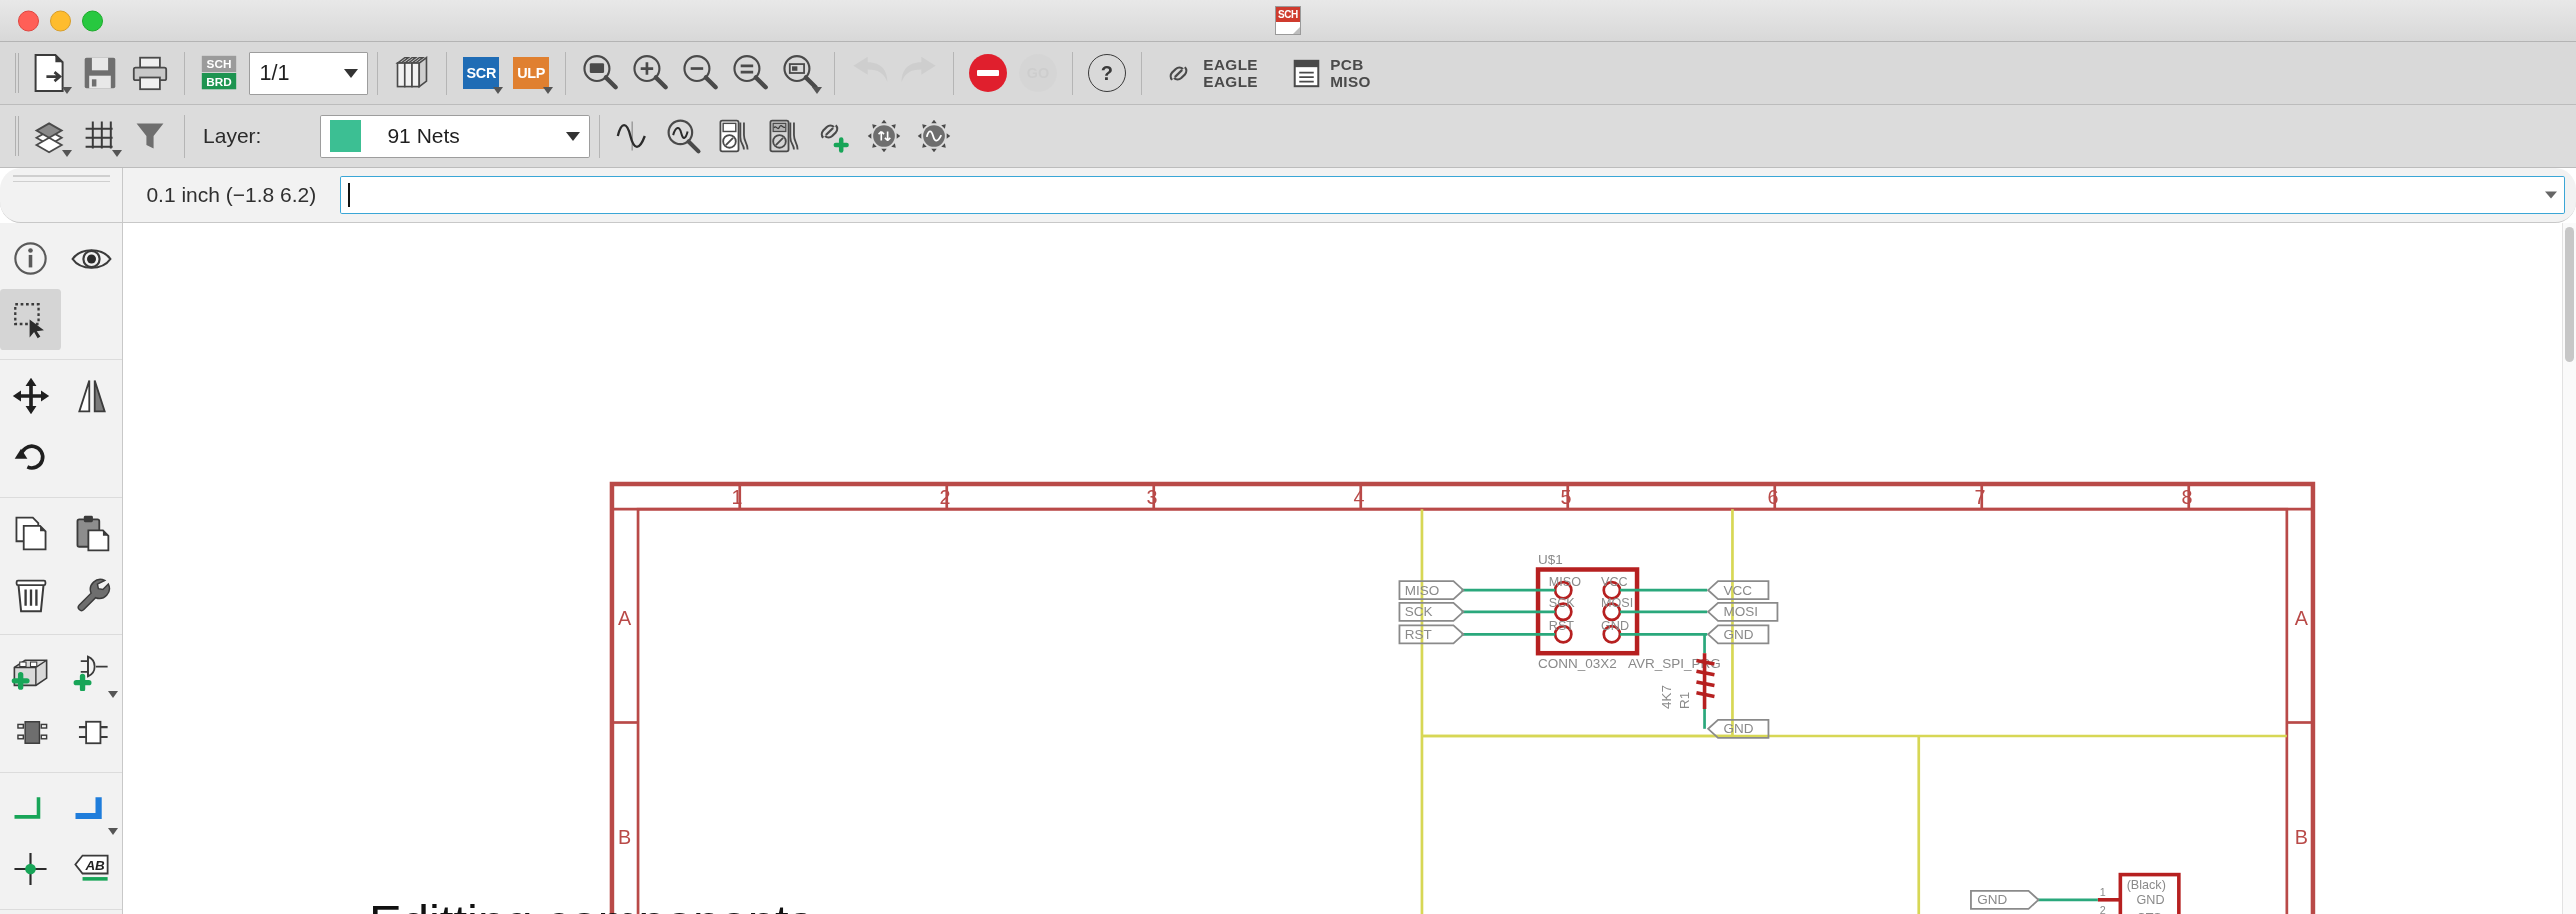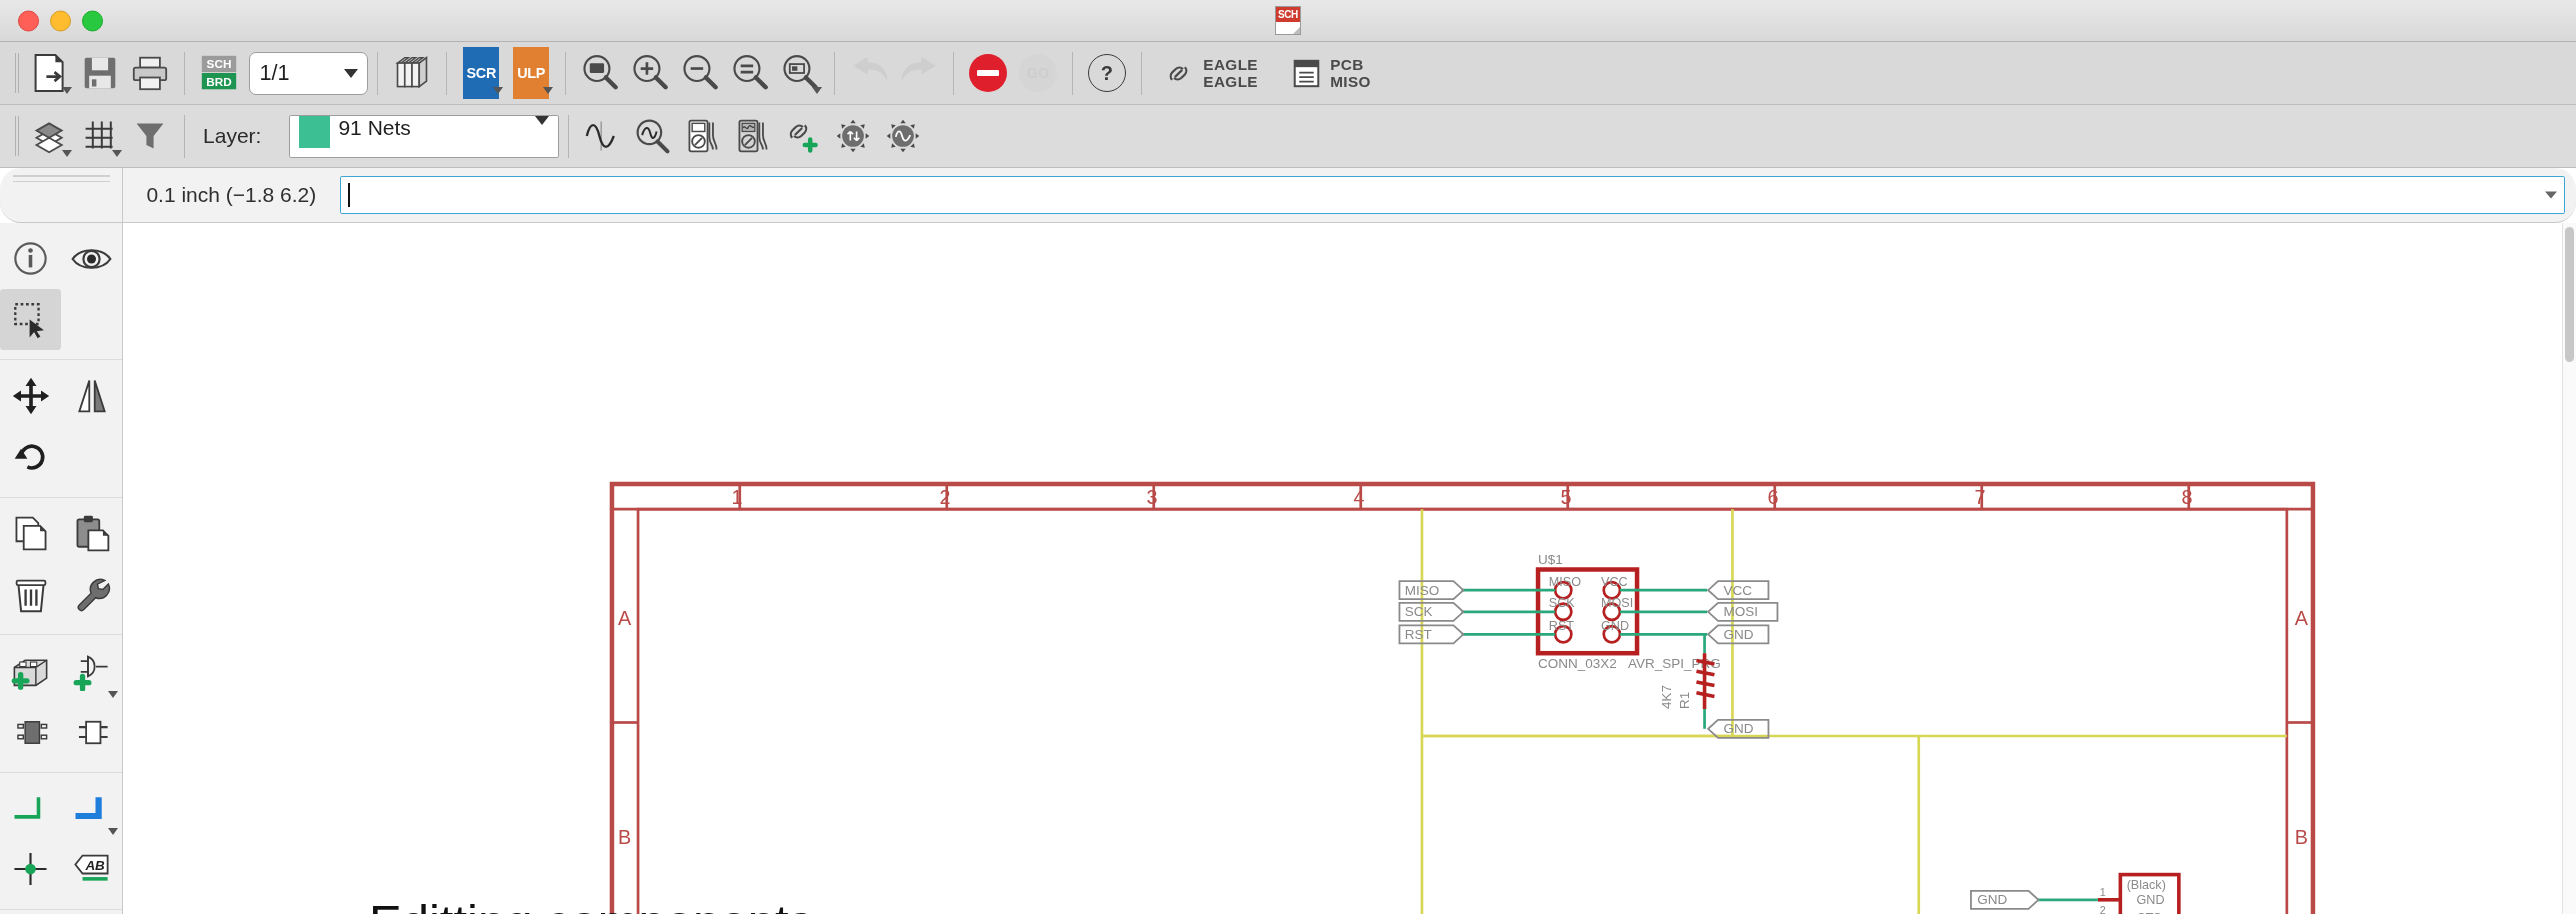--- a/index.html
+++ b/index.html
@@ -64,47 +64,47 @@
   }
   .tbtn .caret{
     position:absolute;right:3.6px;bottom:3.6px;width:0;height:0;
     border-left:5.4px solid transparent;border-right:5.4px solid transparent;border-top:7.2px solid #555;
   }
   .tbtn.disabled{opacity:.38;}
   svg{display:block;}
 
   
   .page-combo{
-    width:119px;height:43px;background:#fff;border:0.9px solid #9d9d9d;border-radius:7px;
+    width:119px;height:43px;background:#fff;border:0.9px solid #9d9d9d;border-radius:1px;
     display:flex;align-items:center;justify-content:space-between;padding:0 9px;box-sizing:border-box;
     margin-left:5.4px;flex:none;
   }
   .page-combo .val{font-size:21.6px;color:#1f1f1f;}
   .caret-dn{width:0;height:0;border-left:7.2px solid transparent;border-right:7.2px solid transparent;border-top:9px solid #333;}
 
-  .badge-btn{width:36px;height:52px;display:flex;align-items:center;justify-content:center;
+  .badge-btn{width:36px;height:32px;display:flex;align-items:center;justify-content:center;
     color:#fff;font-size:14.4px;font-weight:bold;letter-spacing:-0.3px;}
   .badge-scr{background:#1f6cb5;}
   .badge-ulp{background:#e08030;}
 
   .stop-ico{width:38px;height:38px;border-radius:50%;background:#e01f2d;display:flex;align-items:center;justify-content:center;}
   .stop-ico i{display:block;width:21.6px;height:6.3px;background:#fff;border-radius:0.9px;}
   .go-ico{width:38px;height:38px;border-radius:50%;background:#d0d0d0;display:flex;align-items:center;justify-content:center;
     color:#bcbcbc;font-size:14.4px;font-weight:bold;}
   .help-ico{width:36px;height:36px;border-radius:50%;border:1.8px solid #3a3a3a;display:flex;align-items:center;justify-content:center;
     font-size:20px;font-weight:bold;color:#3a3a3a;}
 
   .linkbtn{display:flex;align-items:center;gap:9px;padding:0 12.6px;height:50px;flex:none;position:relative;}
   .linkbtn .two-line{font-size:15.3px;font-weight:bold;color:#4a4a4a;line-height:17px;letter-spacing:0.4px;}
 
   
   .layer-label{font-size:21px;color:#2b2b2b;margin:0 28px 0 9px;}
   .layer-combo{
     width:270px;height:43px;background:#fff;border:0.9px solid #9d9d9d;border-radius:1.8px;
-    display:flex;align-items:flex-start;padding:0 9px;box-sizing:border-box;gap:8px;flex:none;
+    display:flex;align-items:center;padding:0 9px;box-sizing:border-box;gap:26px;flex:none;margin-left:31px;
   }
   .swatch{width:31px;height:32px;flex:none;}
   .layer-name{flex:1;font-size:21px;color:#1f1f1f;}
 
   
   .cmdbar{display:flex;align-items:center;height:54px;background:#f2f2f2;border-bottom:0.9px solid #c8c8c8;border-radius:21px;}
   .cmd-left{width:123px;flex:none;height:54px;border-right:0.9px solid #c8c8c8;box-sizing:border-box;
             display:flex;flex-direction:column;justify-content:flex-start;padding-top:7.2px;gap:3.6px;align-items:center;}
   .cmd-left .ln{width:97px;height:1.8px;background:#cfcfcf;}
   .coords{font-size:21px;color:#303030;padding:0 23.4px;white-space:nowrap;}

